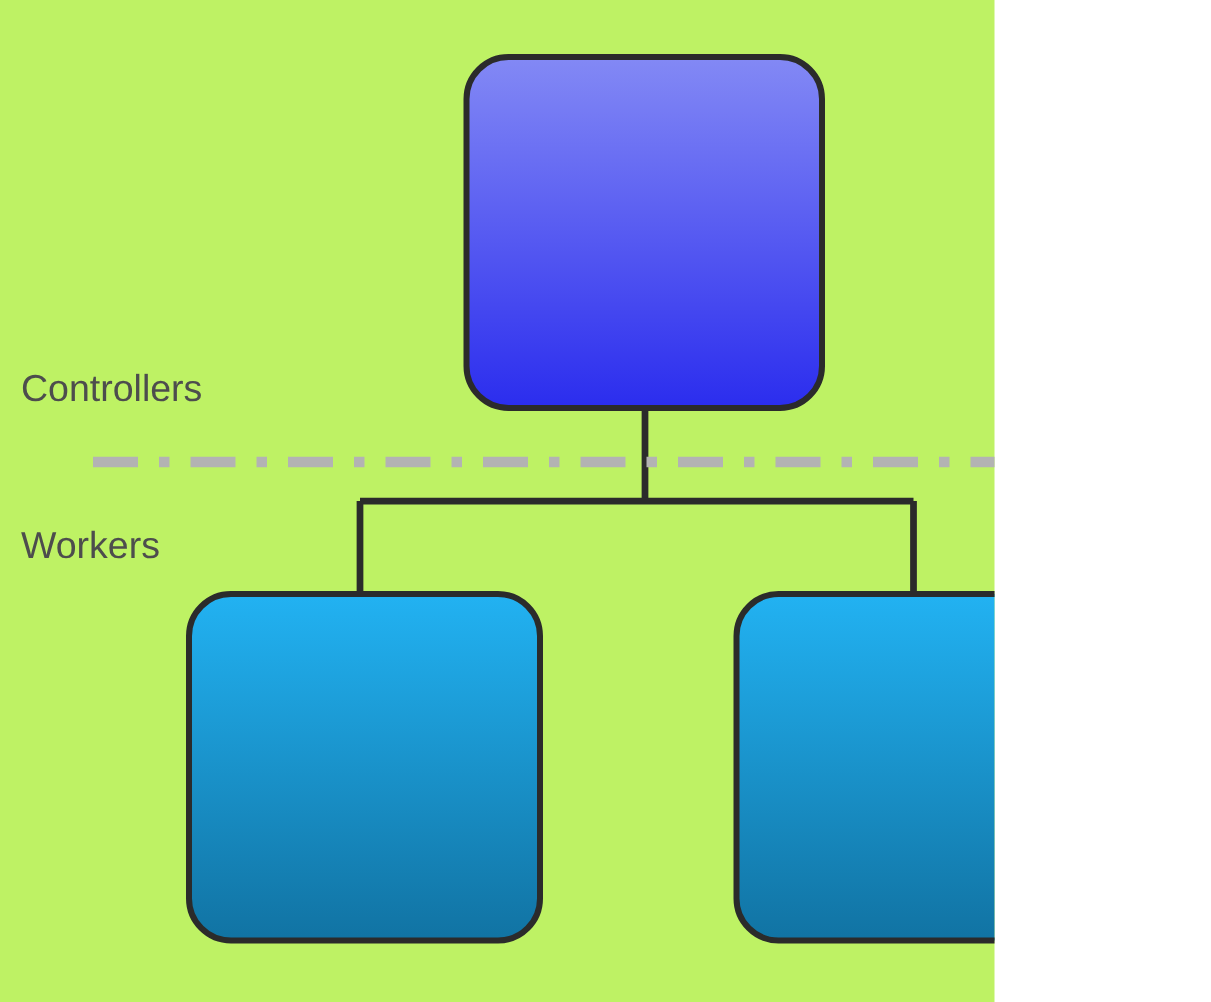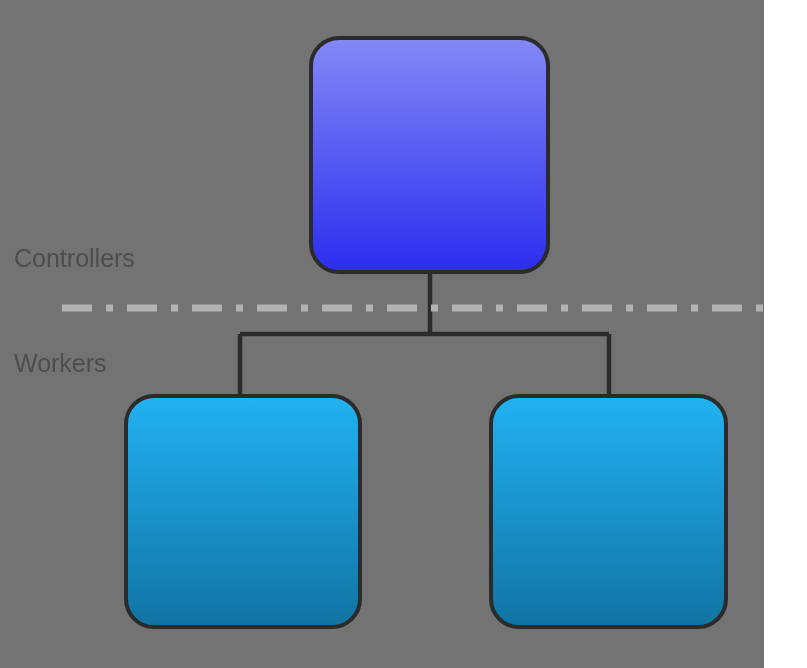--- a/index.html
+++ b/index.html
@@ -6,23 +6,23 @@
   html, body {
     margin: 0;
     padding: 0;
     background: #ffffff;
   }
   body {
     font-family: "Liberation Sans", sans-serif;
   }
   #diagram-canvas {
     position: relative;
-    width: 764px;
+    width: 663px;
     height: 668px;
-    background: #737373;
+    background: #bef264;
     overflow: hidden;
   }
   #topology-svg {
     position: absolute;
     top: 0;
     left: 0;
     width: 807px;
     height: 668px;
     display: block;
   }

